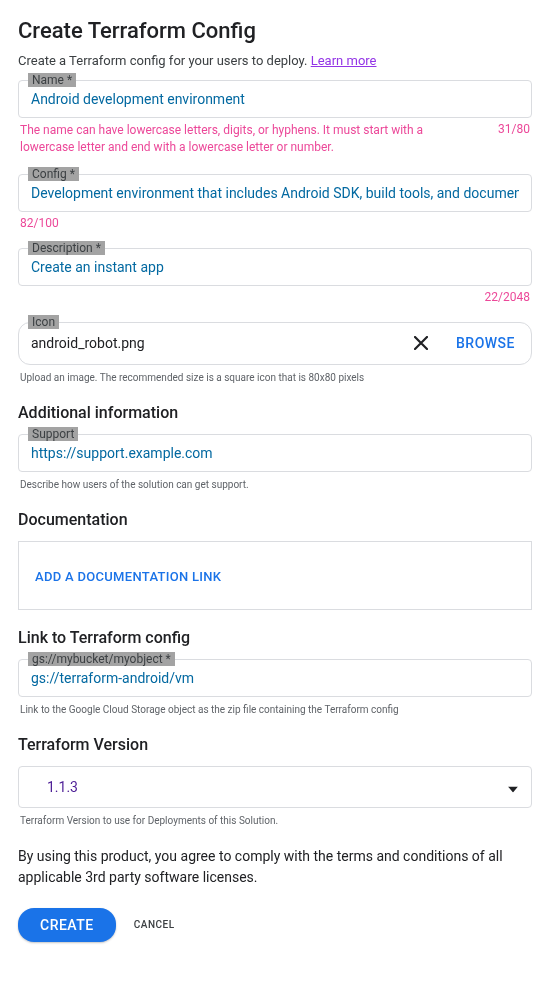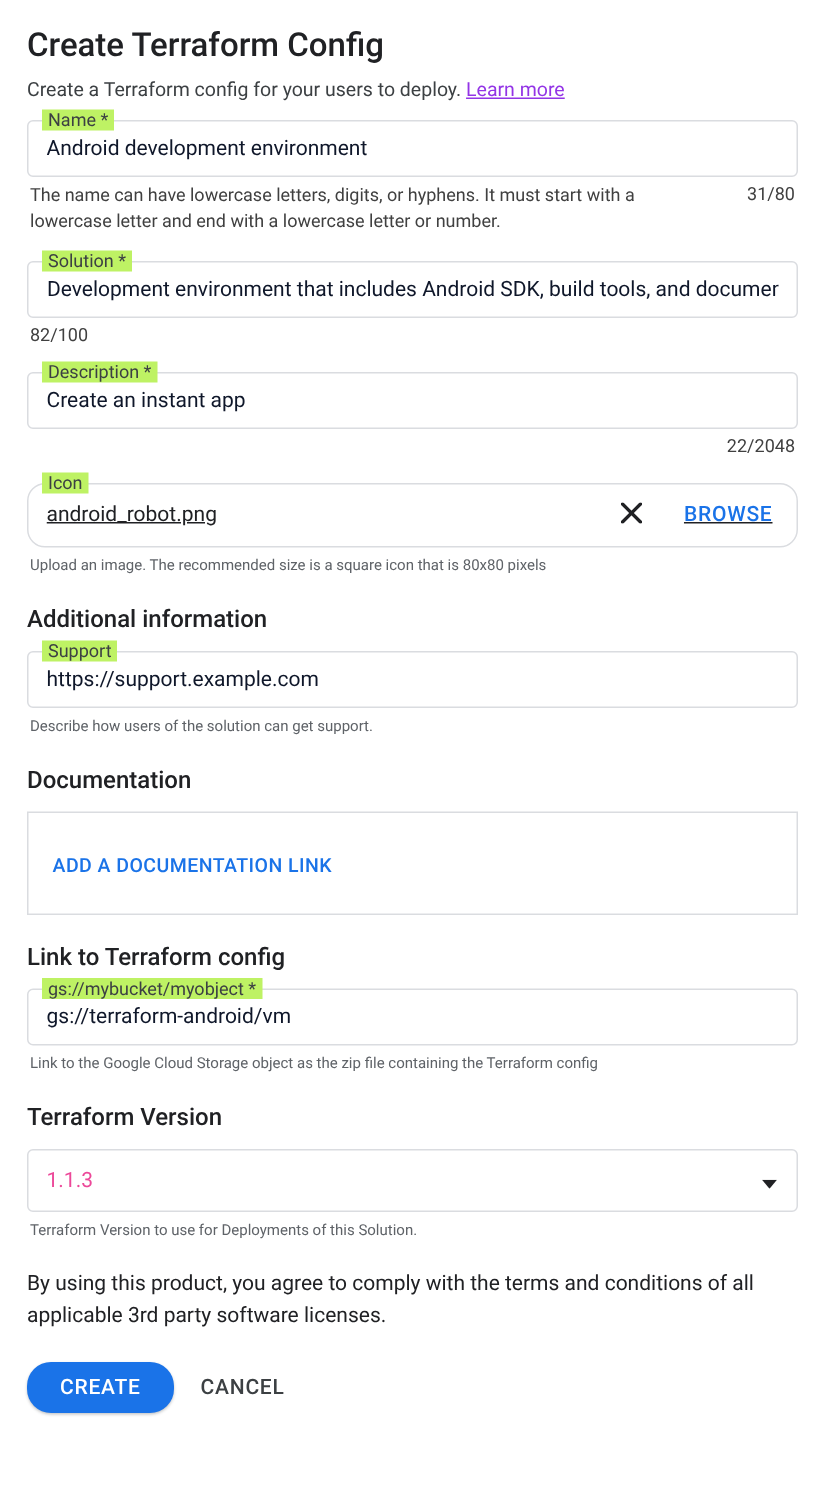--- a/index.html
+++ b/index.html
@@ -27,52 +27,51 @@
       margin-top: 16px;
     }
     .field-wrap {
       position: relative;
       margin-bottom: 4px;
     }
     .field-label {
       position: absolute;
       top: -7px;
       left: 10px;
-      background: #bef264;
+      background: #a3a3a3;
       padding: 0 4px;
       font-size: 12px;
       color: #3c4043;
     }
     .field-input {
       width: 100%;
       border: 1px solid #dadce0;
       border-radius: 4px;
       padding: 10px 12px;
       font-size: 14px;
-      color: #0f172a;
+      color: #0369a1;
       font-family: inherit;
     }
     .helper-row {
       display: flex;
       justify-content: space-between;
       font-size: 12px;
-      color: #404040;
+      color: #ec4899;
       margin: 4px 2px 18px 2px;
       gap: 19px;
     }
     .helper-text { flex: 1; line-height: 1.4; }
     .counter { white-space: nowrap; }
     .icon-field {
       display: flex;
       align-items: center;
       border: 1px solid #dadce0;
       border-radius: 12px;
       padding: 6px 8px 6px 12px;
       gap: 16px;
-      text-decoration: underline;
     }
     .icon-field-input {
       flex: 1;
       border: none;
       font-size: 14px;
       color: #202124;
       font-family: inherit;
       padding: 4px 0;
     }
     .close-x {
@@ -114,23 +113,23 @@
       cursor: pointer;
       font-family: inherit;
     }
     .select-wrap {
       position: relative;
     }
     .select-field {
       width: 100%;
       border: 1px solid #dadce0;
       border-radius: 4px;
-      padding: 12px 12px;
-      font-size: 14px;
-      color: #ec4899;
+      padding: 12px 28px;
+      font-size: 14px;
+      color: #4c1d95;
       font-family: inherit;
       cursor: pointer;
       background: #fff;
     }
     .select-caret {
       position: absolute;
       right: 14px;
       top: 50%;
       transform: translateY(-50%);
       pointer-events: none;
@@ -152,21 +151,21 @@
       font-weight: 500;
       letter-spacing: 0.5px;
       cursor: pointer;
       font-family: inherit;
       box-shadow: 0 1px 2px rgba(60,64,67,0.3);
     }
     .btn-flat {
       background: none;
       border: none;
       color: #3c4043;
-      font-size: 14px;
+      font-size: 10px;
       font-weight: 500;
       letter-spacing: 0.5px;
       cursor: pointer;
       font-family: inherit;
     }
     .help-single {
       font-size: 10px;
       color: #5f6368;
       margin: 6px 2px 18px 2px;
       line-height: 1.4;
@@ -184,21 +183,21 @@
 <div class="field-wrap">
   <span class="field-label">Name *</span>
   <input class="field-input" type="text" value="Android development environment" style="">
 </div>
 <div class="helper-row">
   <span class="helper-text">The name can have lowercase letters, digits, or hyphens. It must start with a lowercase letter and end with a lowercase letter or number.</span>
   <span class="counter">31/80</span>
 </div>
 
 <div class="field-wrap">
-  <span class="field-label">Solution *</span>
+  <span class="field-label">Config *</span>
   <input class="field-input" type="text" value="Development environment that includes Android SDK, build tools, and documentation." style="">
 </div>
 <div class="helper-row">
   <span class="counter">82/100</span>
 </div>
 
 <div class="field-wrap">
   <span class="field-label">Description *</span>
   <input class="field-input" type="text" value="Create an instant app" style="">
 </div>

